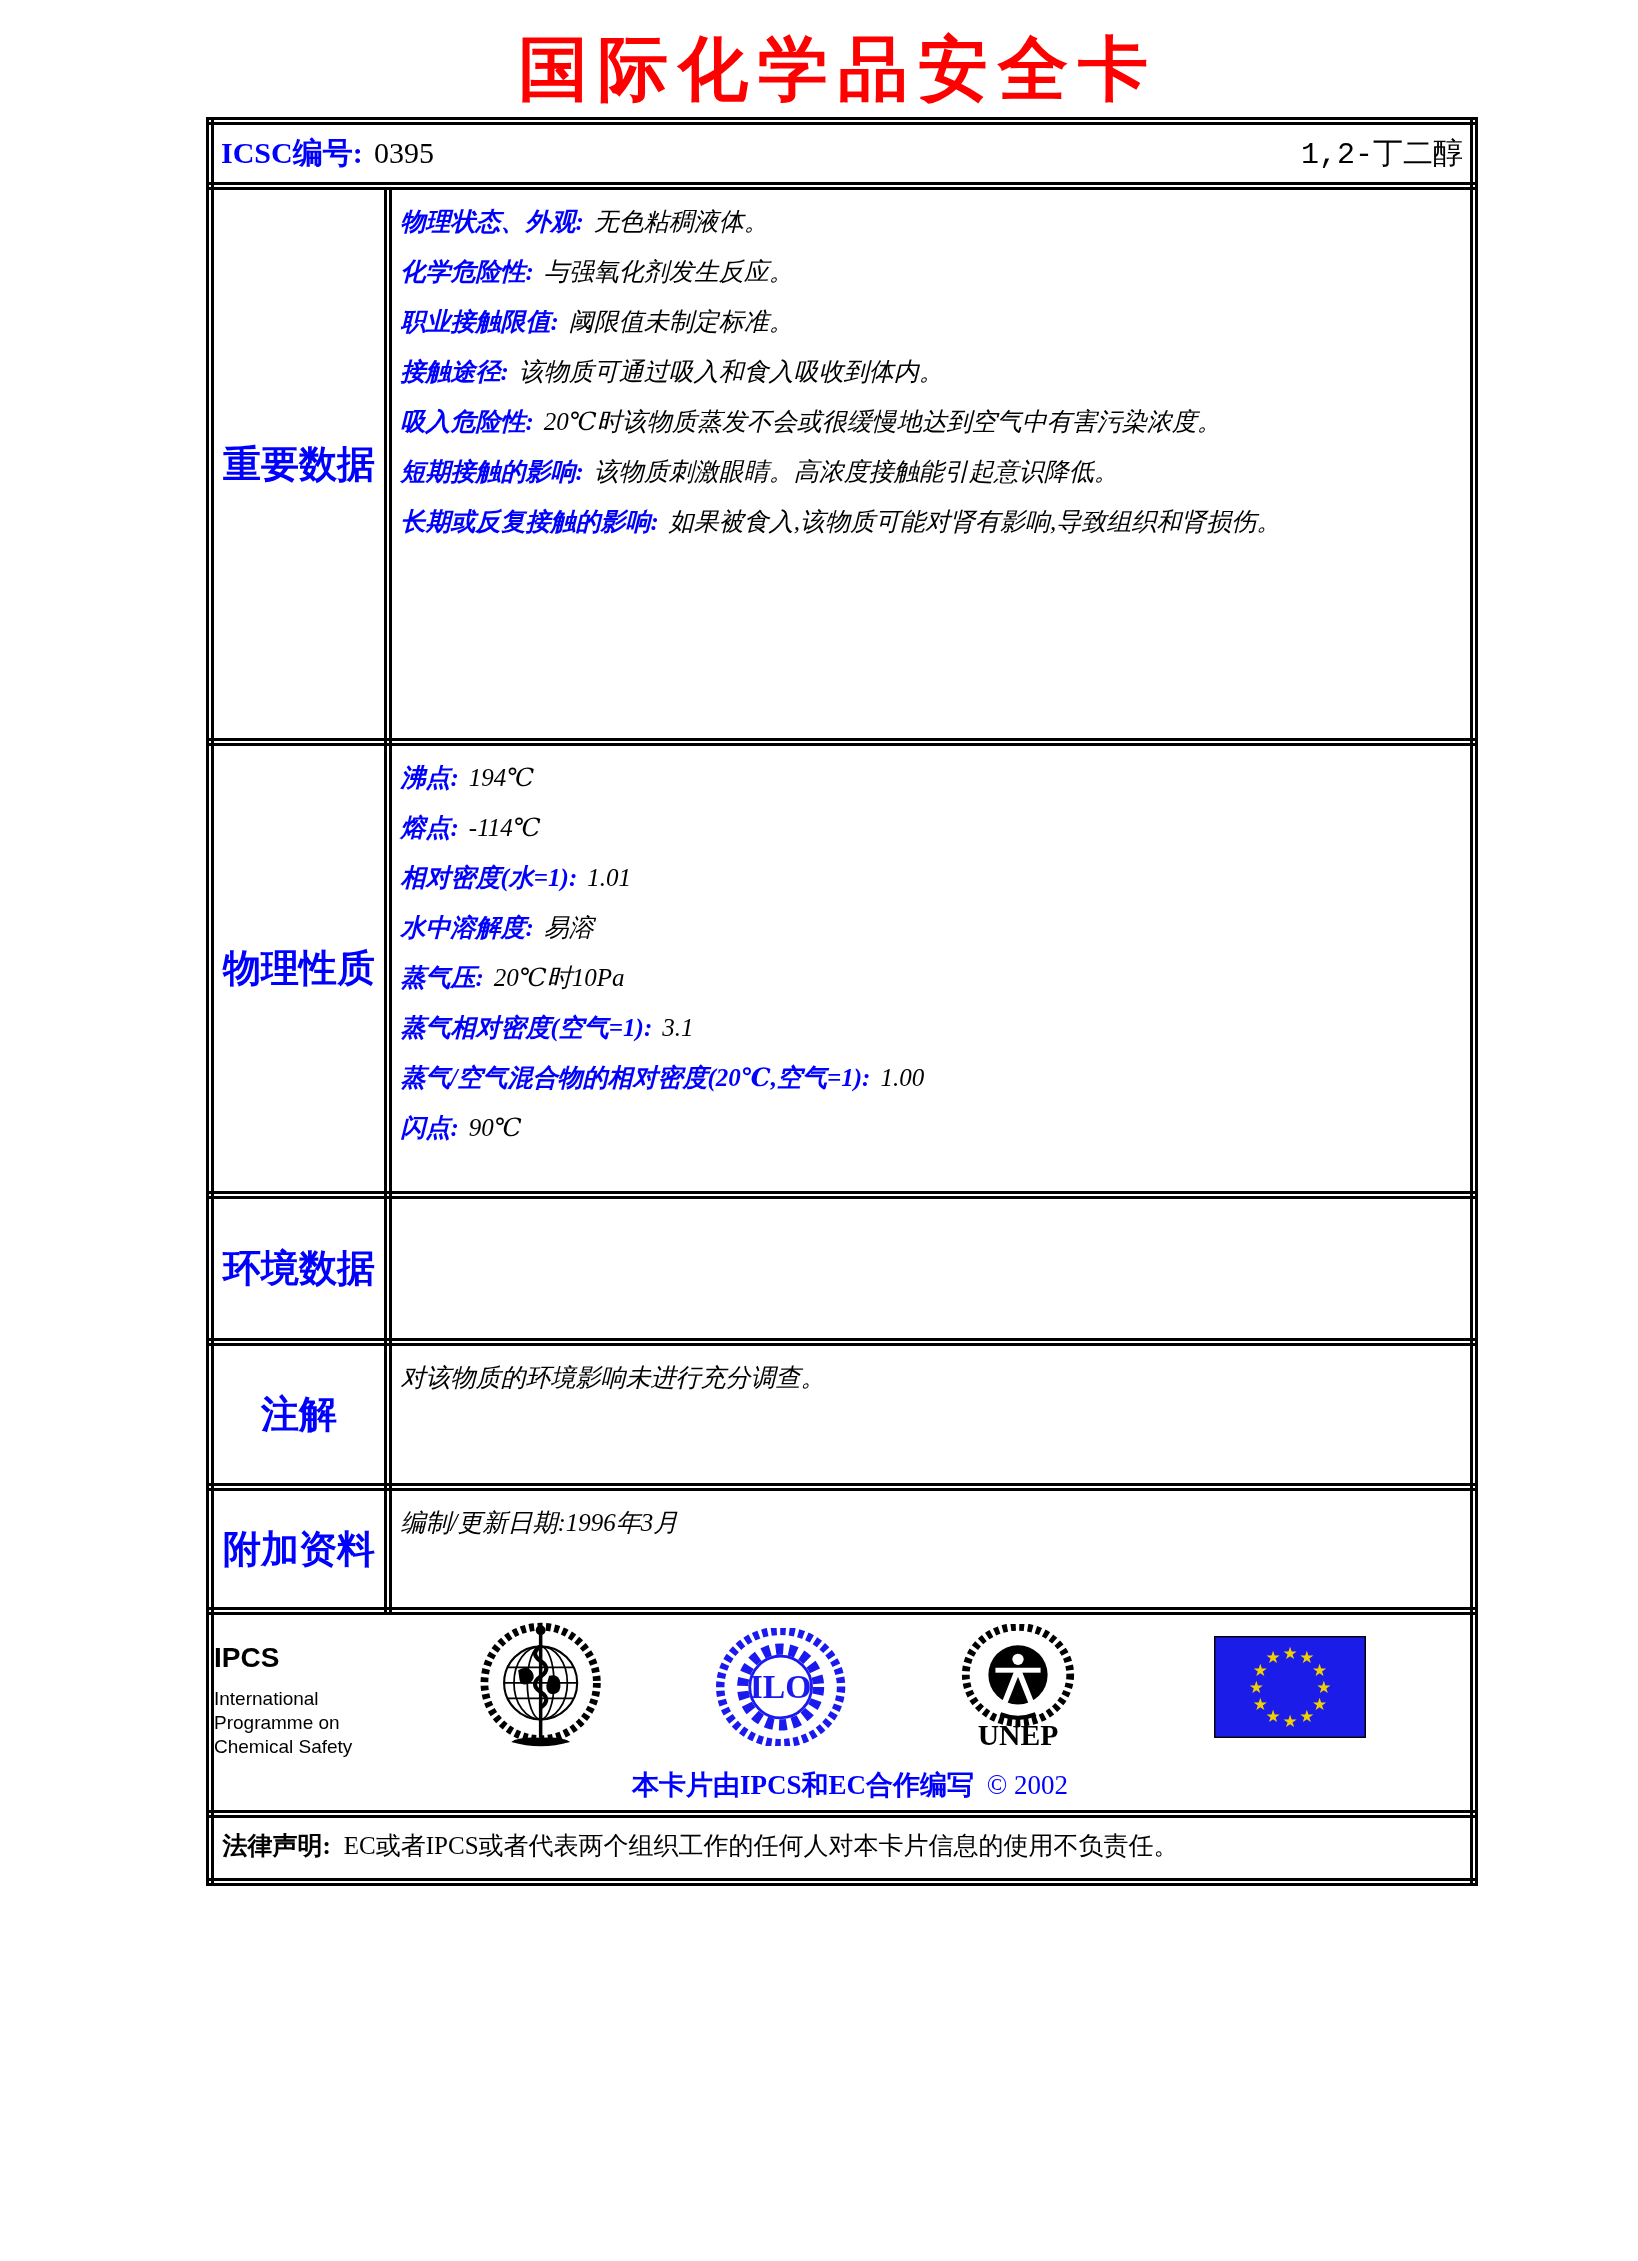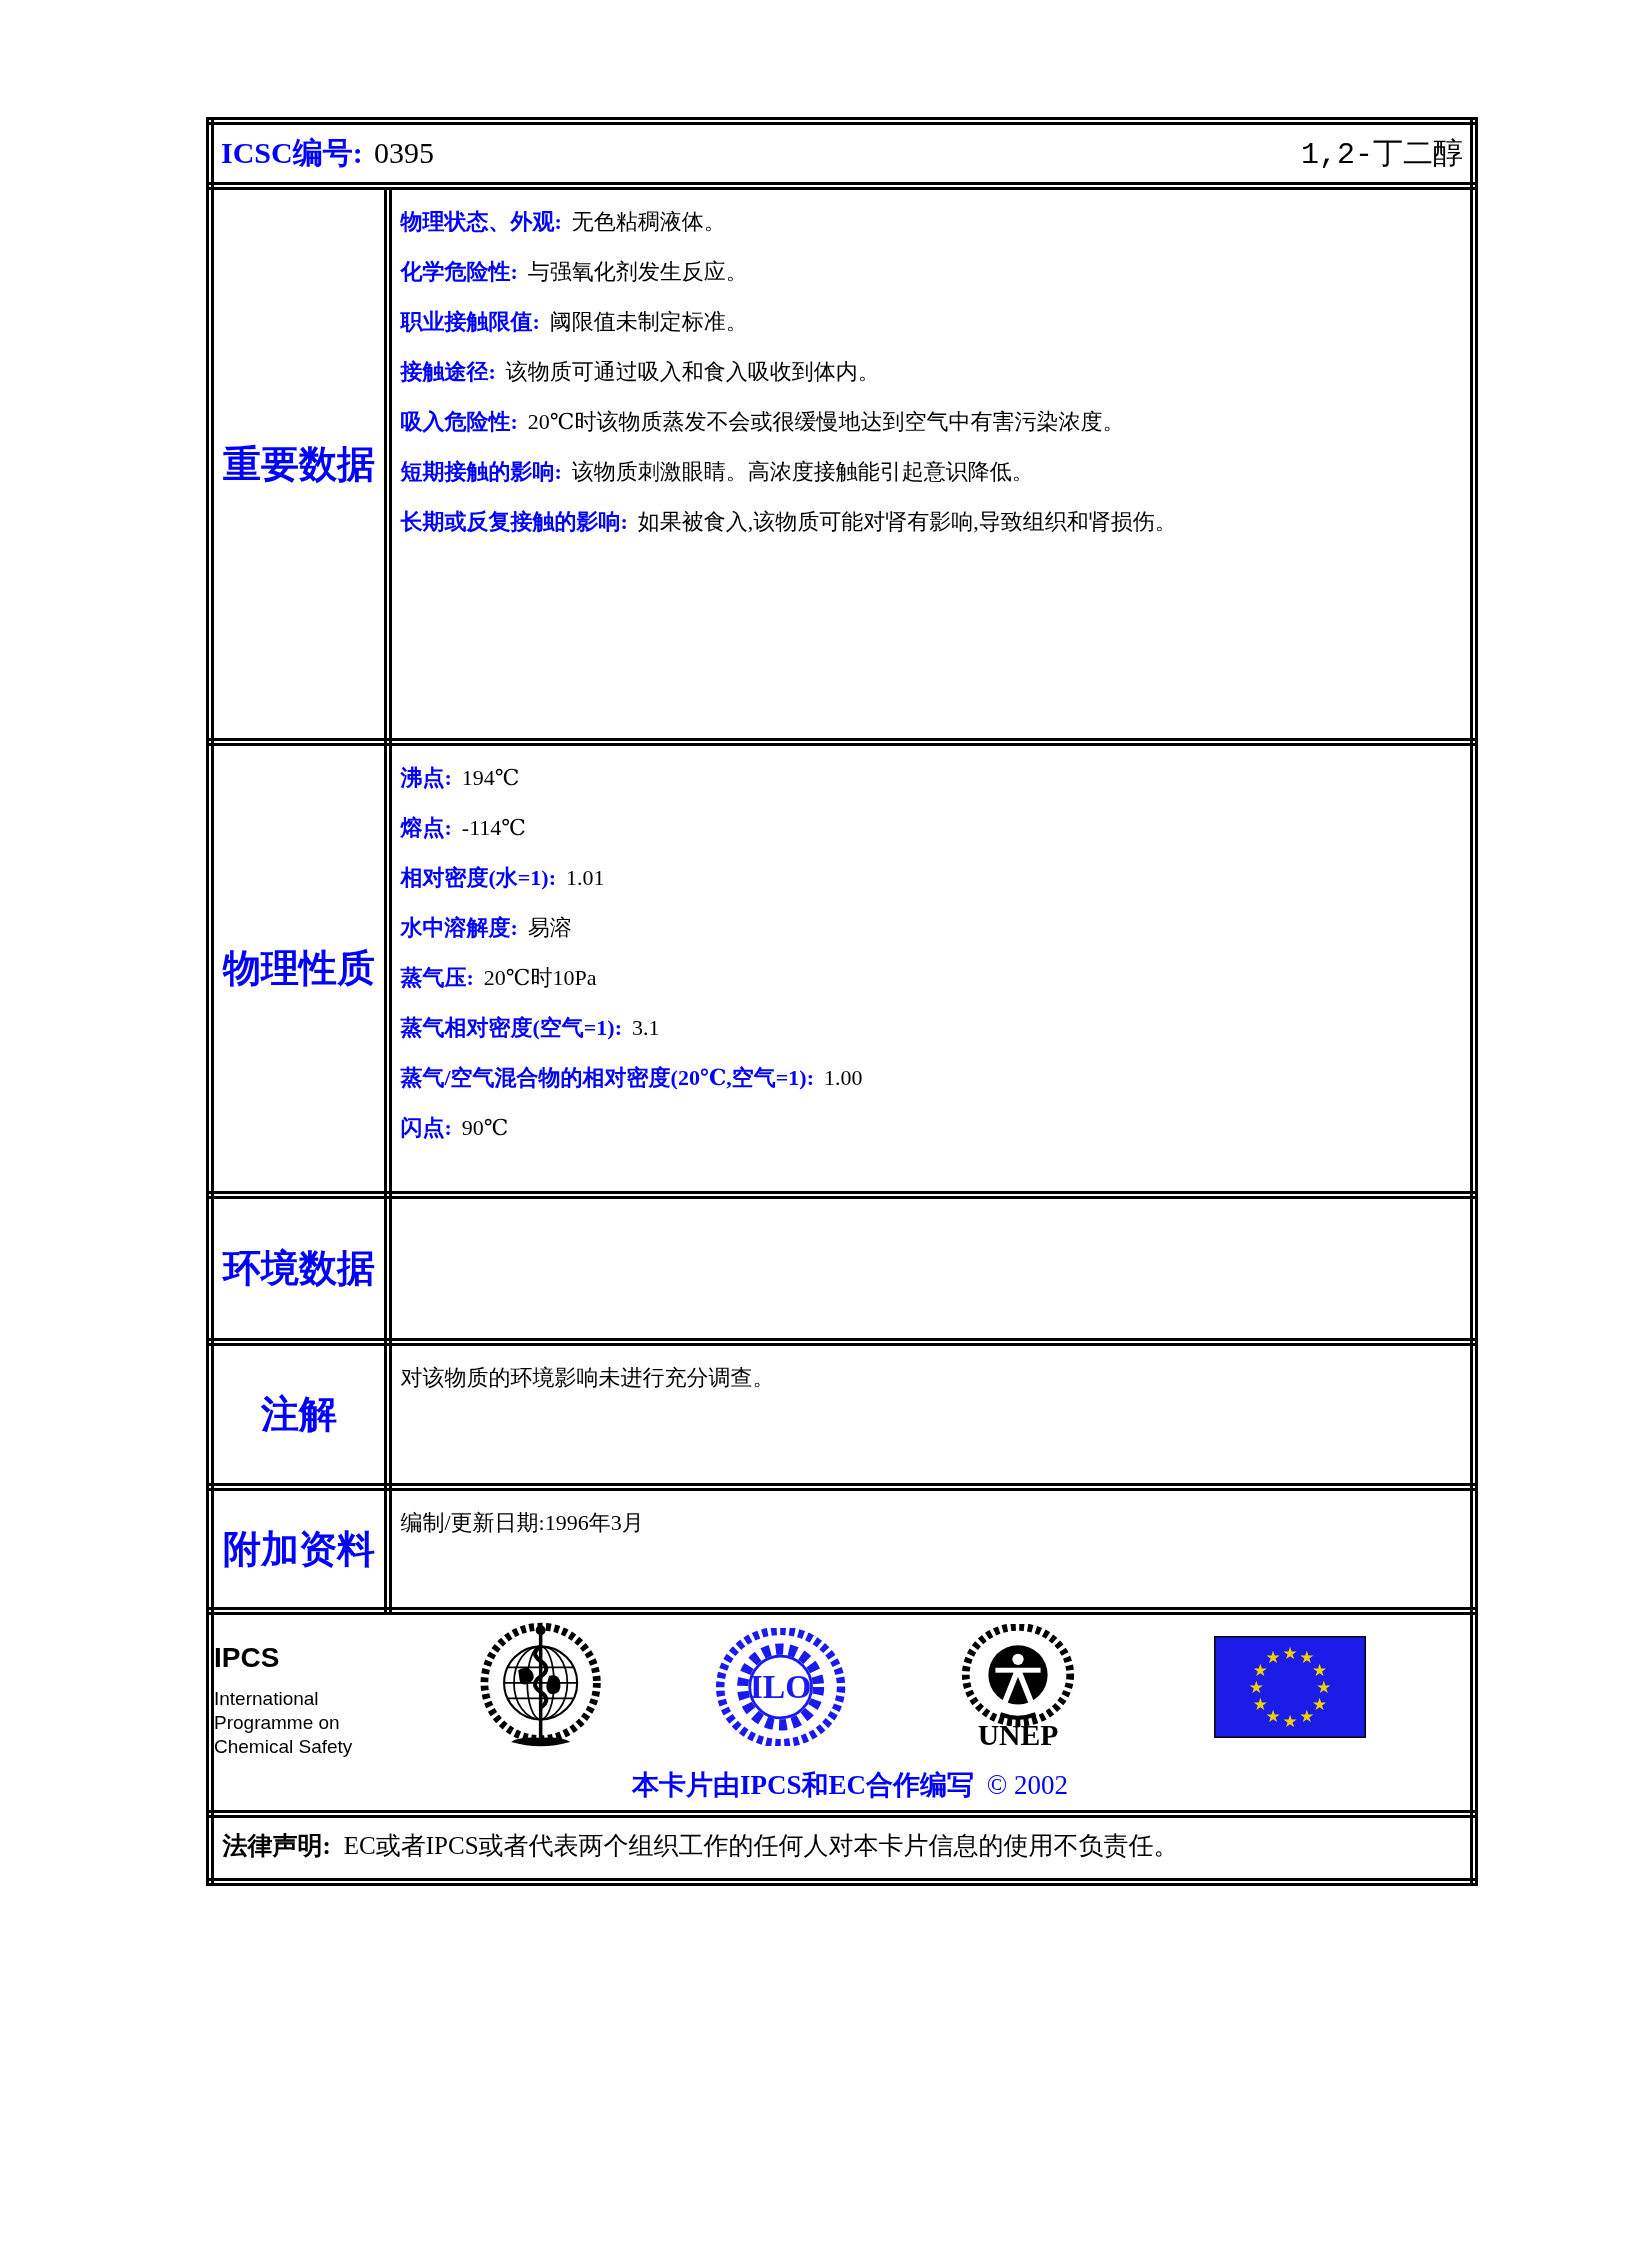--- a/index.html
+++ b/index.html
@@ -33,21 +33,21 @@
   .hdr-name  { color:#000000;font-family:Liberation Mono, monospace; }
 
   .label-cell {
     vertical-align:middle; text-align:center;
     color:#0000ff; font-weight:bold; font-size:38px;
     padding:0 2.8px;
   }
   .content-cell {
     vertical-align:top;
     padding:7px 5.6px 0 8.5px;
-    font-size:22px; line-height:50px; color:#000000;
+    font-size:25px; line-height:50px; color:#000000;font-style:italic;
   }
   .box-important { height:541px; }
   .box-physical  { height:438px; }
   .box-environ   { height:132px; }
   .box-notes     { height:130px; }
   .box-addinfo   { height:109px; }
   .item { display:block; }
   .item .k { color:#0000ff; font-weight:bold; margin-right:10px; }
   .item .v { color:#000000; }
 
@@ -71,20 +71,21 @@
   .logos-caption .copy { font-weight:normal; margin-left:12.7px; }
 
   .legal-cell { padding:11.3px 7px 15.5px 8.5px; font-size:25px; color:#000000; }
   .legal-label { font-weight:bold; margin-right:13px; }
 </style>
 </head>
 <body>
 
 <div class="page">
 
+  <div class="doc-title">国际化学品安全卡</div>
 
   <table class="card">
     <colgroup>
         <col class="c-label">
         <col class="c-content">
       </colgroup>
 
     <tbody>
         <tr>
       <td colspan="2" class="header-cell">

